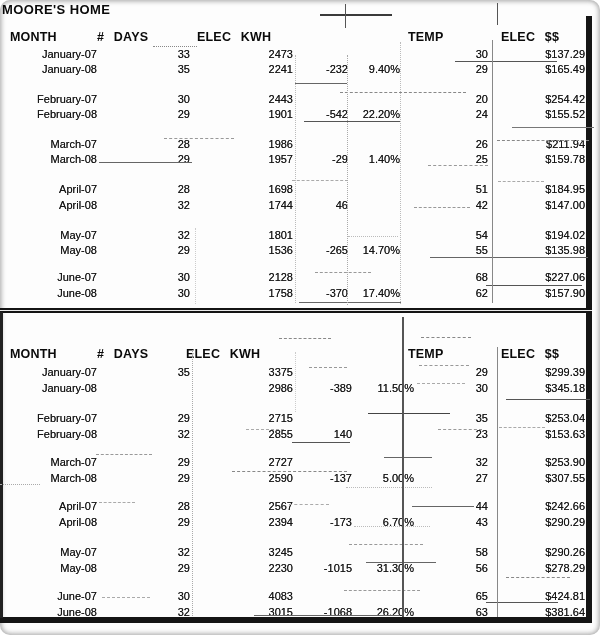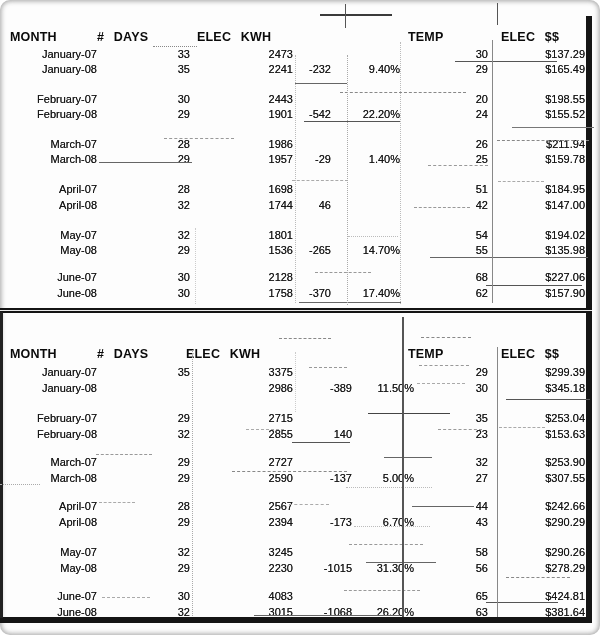--- a/index.html
+++ b/index.html
@@ -31,21 +31,21 @@
   .h-temp{left:408px;}
   .h-cost{left:501px;}
   .row{position:absolute;left:0;right:0;height:14px;}
   .c{
     position:absolute;font-size:11px;text-align:right;white-space:pre;
     color:#161616;text-shadow:0 0 .4px #444;
   }
   .c-month{left:0;width:97px;}
   .c-days{left:110px;width:80px;}
   .c-kwh{left:200px;width:93px;}
-  .c-diff{left:284px;width:47px;}
+  .c-diff{left:301px;width:47px;}
   .c-pct{left:345px;width:55px;}
   .t2r .c-diff{left:305px;}
   .t2r .c-pct{left:352px;width:62px;}
   .c-temp{left:420px;width:68px;}
   .c-cost{left:495px;width:90px;}
   
   .bdr{position:absolute;background:#151515;}
   .bdr-right{left:586px;top:16px;width:6px;height:607px;}
   .bdr-bottom{left:0;top:617px;width:592px;height:6px;}
   .bdr-mid{left:0;top:308px;width:592px;height:5px;
@@ -53,20 +53,21 @@
   .bdr-left2{left:0;top:312px;width:3px;height:306px;background:#222;}
   
   .art{position:absolute;pointer-events:none;}
 </style>
 </head>
 <body>
 
 <div class="scan">
 
   <section class="tbl t1">
+    <h1 class="title">MOORE'S HOME</h1>
     <div class="hdr">
       <span class="h-month">MONTH</span>
       <span class="h-days"># DAYS</span>
       <span class="h-kwh">ELEC KWH</span>
       <span class="h-temp">TEMP</span>
       <span class="h-cost">ELEC $$</span>
     </div>
     <div class="rows">
         <div class="row" style="top: 48px;">
           <span class="c c-month">January-07</span>
@@ -86,21 +87,21 @@
           <span class="c c-temp">29</span>
           <span class="c c-cost">$165.49</span>
         </div>
         <div class="row" style="top: 93px;">
           <span class="c c-month">February-07</span>
           <span class="c c-days">30</span>
           <span class="c c-kwh">2443</span>
           <span class="c c-diff"></span>
           <span class="c c-pct"></span>
           <span class="c c-temp">20</span>
-          <span class="c c-cost">$198.55</span>
+          <span class="c c-cost">$254.42</span>
         </div>
         <div class="row" style="top: 108px;">
           <span class="c c-month">February-08</span>
           <span class="c c-days">29</span>
           <span class="c c-kwh">1901</span>
           <span class="c c-diff">-542</span>
           <span class="c c-pct">22.20%</span>
           <span class="c c-temp">24</span>
           <span class="c c-cost">$155.52</span>
         </div>

